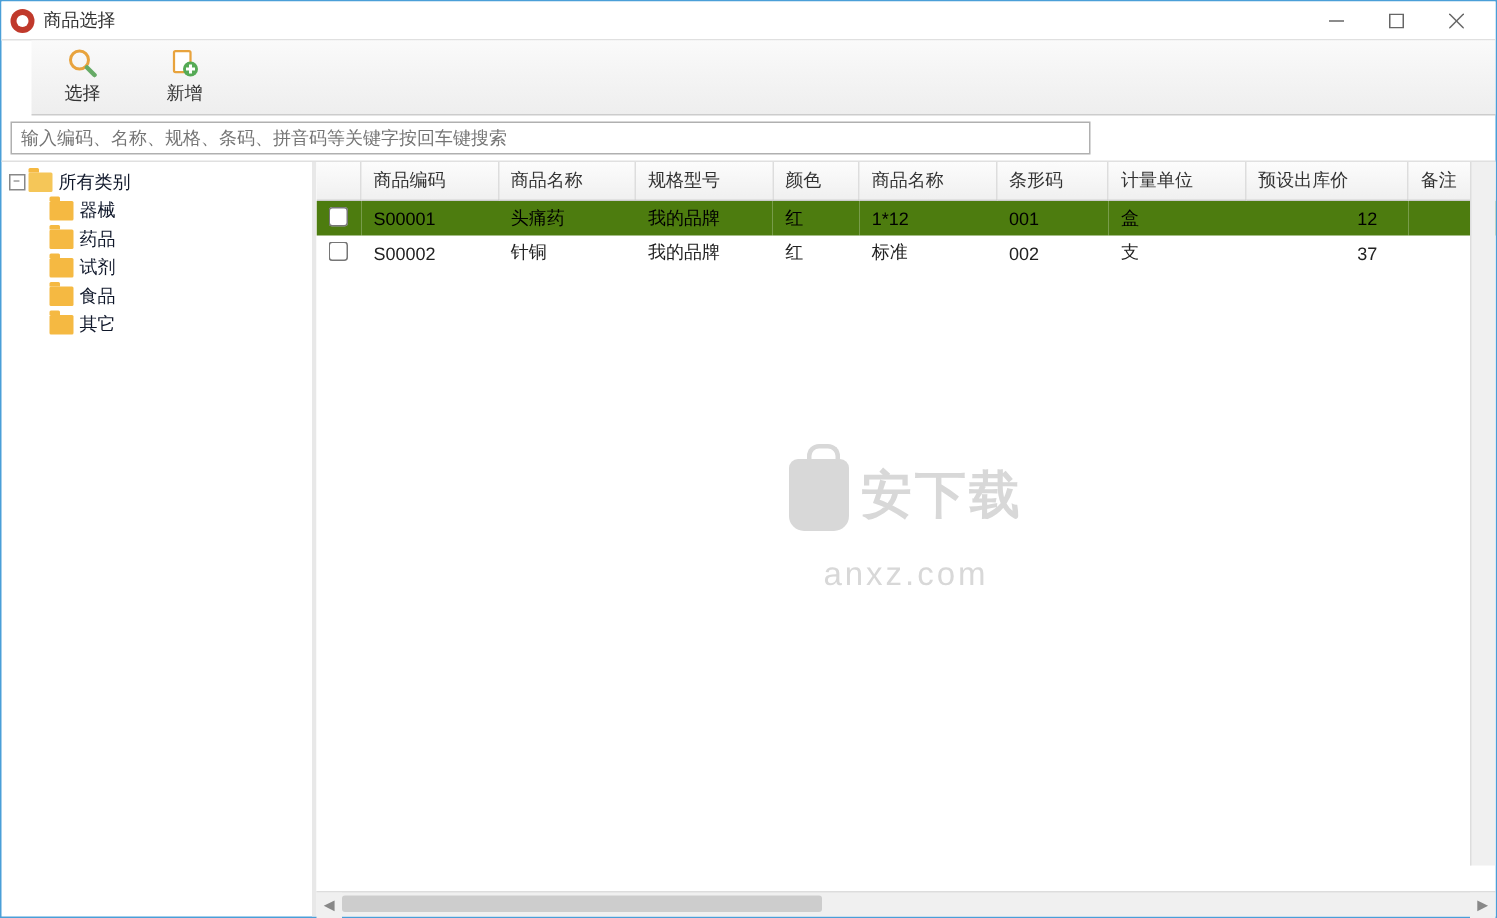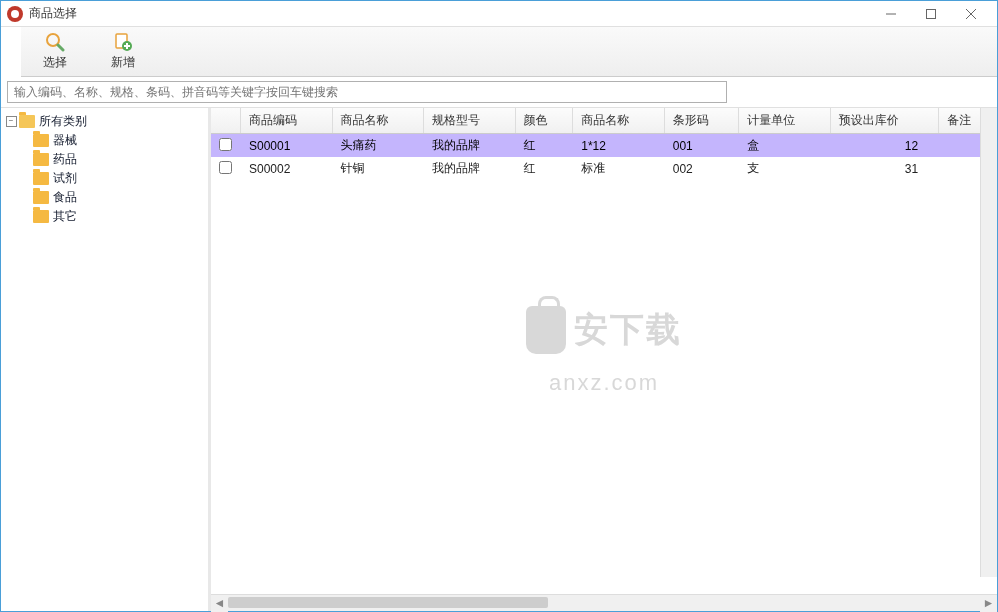--- a/index.html
+++ b/index.html
@@ -31,21 +31,21 @@
     .folder-icon.open { background: #f5c658; }
     .tree-label { color: #0f172a; }
     .main { flex: 1; display: flex; flex-direction: column; min-width: 0; position: relative; }
     .table-wrap { flex: 1; overflow: hidden; position: relative; background: #fff; }
     .table { width: 100%; border-collapse: collapse; }
     .table th { background: linear-gradient(to bottom, #fcfcfc, #f0f0f0); border-right: 1px solid #ddd; border-bottom: 1px solid #ccc; padding: 4px 8px; text-align: left; font-weight: normal; color: #333; height: 22px; }
     .table th.first { width: 26px; }
     .table td { padding: 3px 8px; color: #222; height: 22px; border-right: 1px solid transparent; }
     .table td.checkbox-cell { text-align: center; }
     .table td.checkbox-cell input { width: 13px; height: 13px; }
-    .table tr.selected td { background: #c4b5fd; color: #000; }
+    .table tr.selected td { background: #4d7c0f; color: #000; }
     .table td.numcell { text-align: right; padding-right: 20px; }
     .scroll-h { height: 17px; background: #f0f0f0; border-top: 1px solid #ddd; display: flex; align-items: center; }
     .scroll-h .arrow { width: 17px; height: 17px; display: flex; align-items: center; justify-content: center; color: #888; background: #f0f0f0; }
     .scroll-h .track { flex: 1; height: 100%; position: relative; }
     .scroll-h .thumb { position: absolute; left: 0; top: 2px; height: 11px; width: 320px; background: #cdcdcd; border-radius: 2px; }
     .scroll-v { position: absolute; right: 0; top: 0; bottom: 17px; width: 17px; background: #f0f0f0; border-left: 1px solid #ddd; }
     .watermark { position: absolute; top: 50%; left: 50%; transform: translate(-50%, -50%); text-align: center; pointer-events: none; color: #d8d8d8; }
     .watermark .logo { display: flex; align-items: center; justify-content: center; gap: 8px; }
     .watermark .shield { width: 40px; height: 48px; background: #d8d8d8; border-radius: 6px 6px 10px 10px; position: relative; }
     .watermark .shield::before { content: ""; position: absolute; top: -10px; left: 12px; width: 16px; height: 12px; border: 3px solid #d8d8d8; border-bottom: none; border-radius: 8px 8px 0 0; }
@@ -180,21 +180,21 @@
               </tr>
               <tr>
                 <td class="checkbox-cell"><input type="checkbox" style=""></td>
                 <td>S00002</td>
                 <td>针铜</td>
                 <td>我的品牌</td>
                 <td>红</td>
                 <td>标准</td>
                 <td>002</td>
                 <td>支</td>
-                <td class="numcell">31</td>
+                <td class="numcell">37</td>
                 <td></td>
               </tr>
             </tbody>
         </table>
 
         <div class="watermark">
           <div class="logo">
             <div class="shield"></div>
             <div class="big">安下载</div>
           </div>

